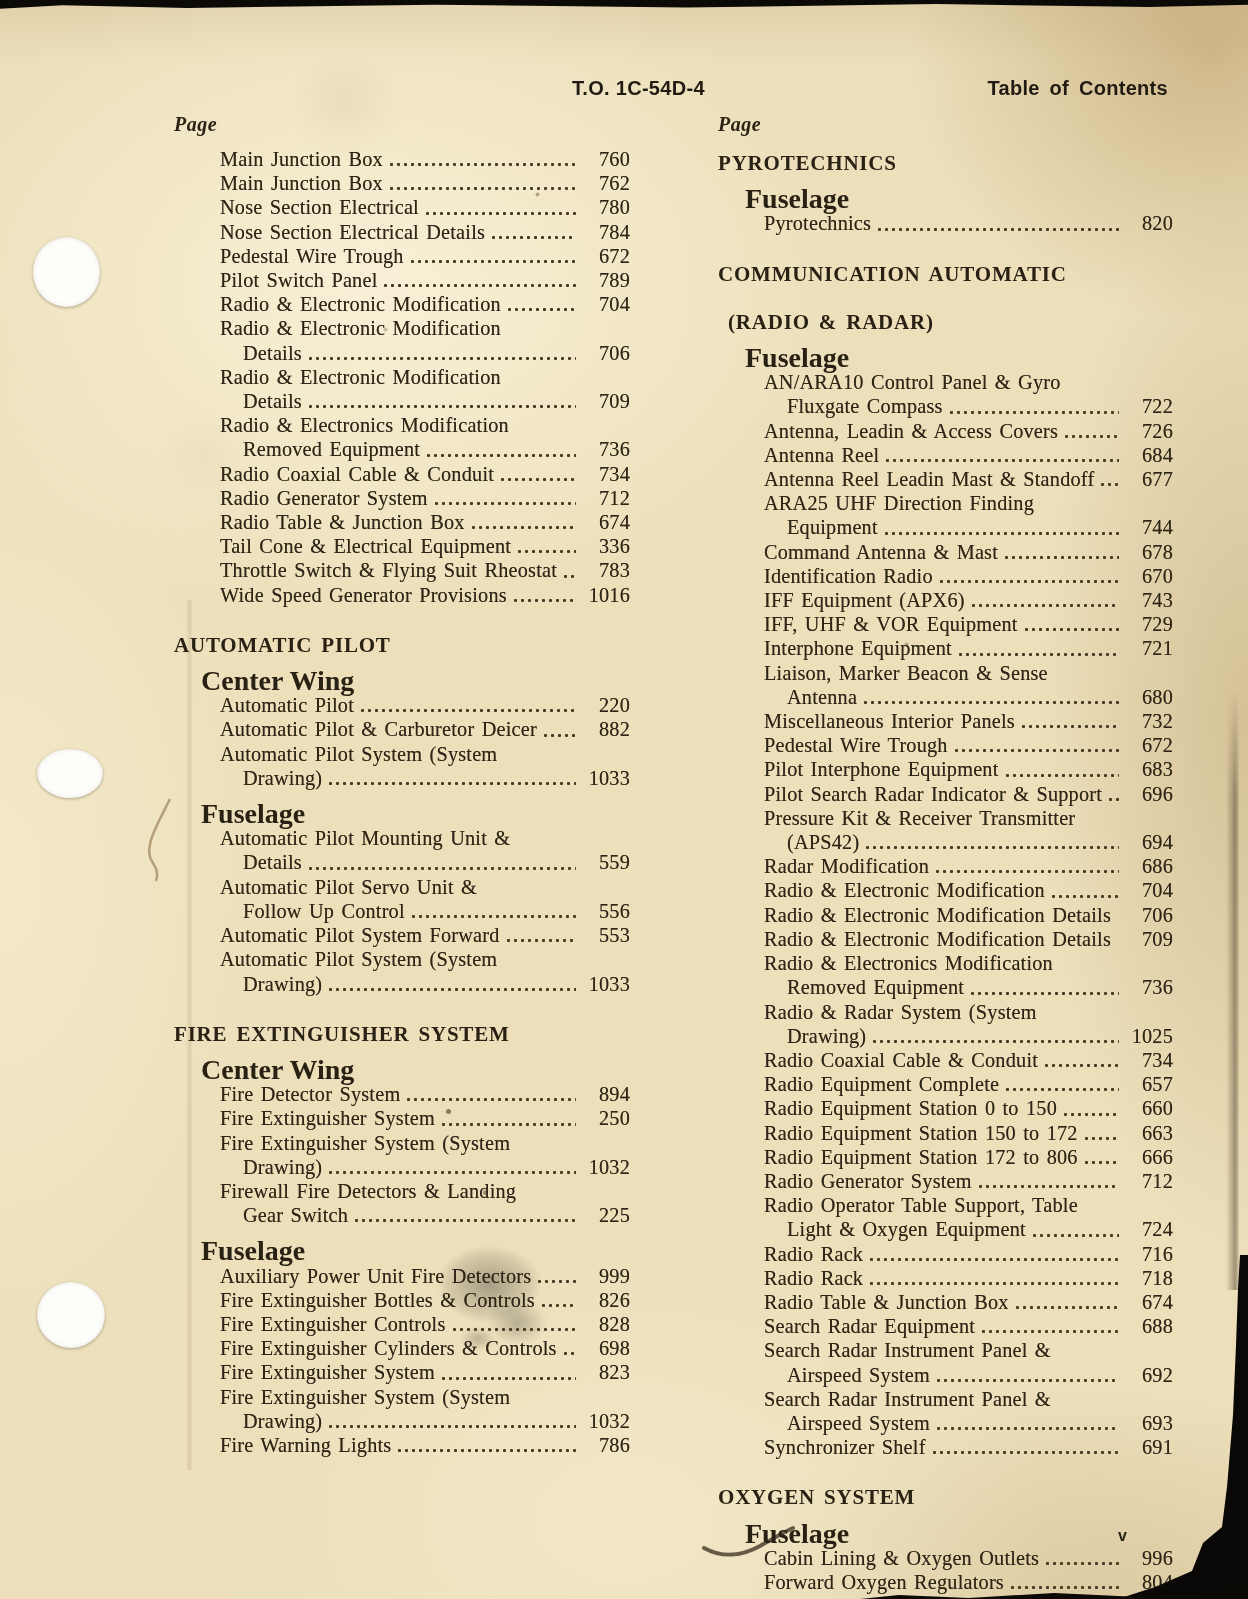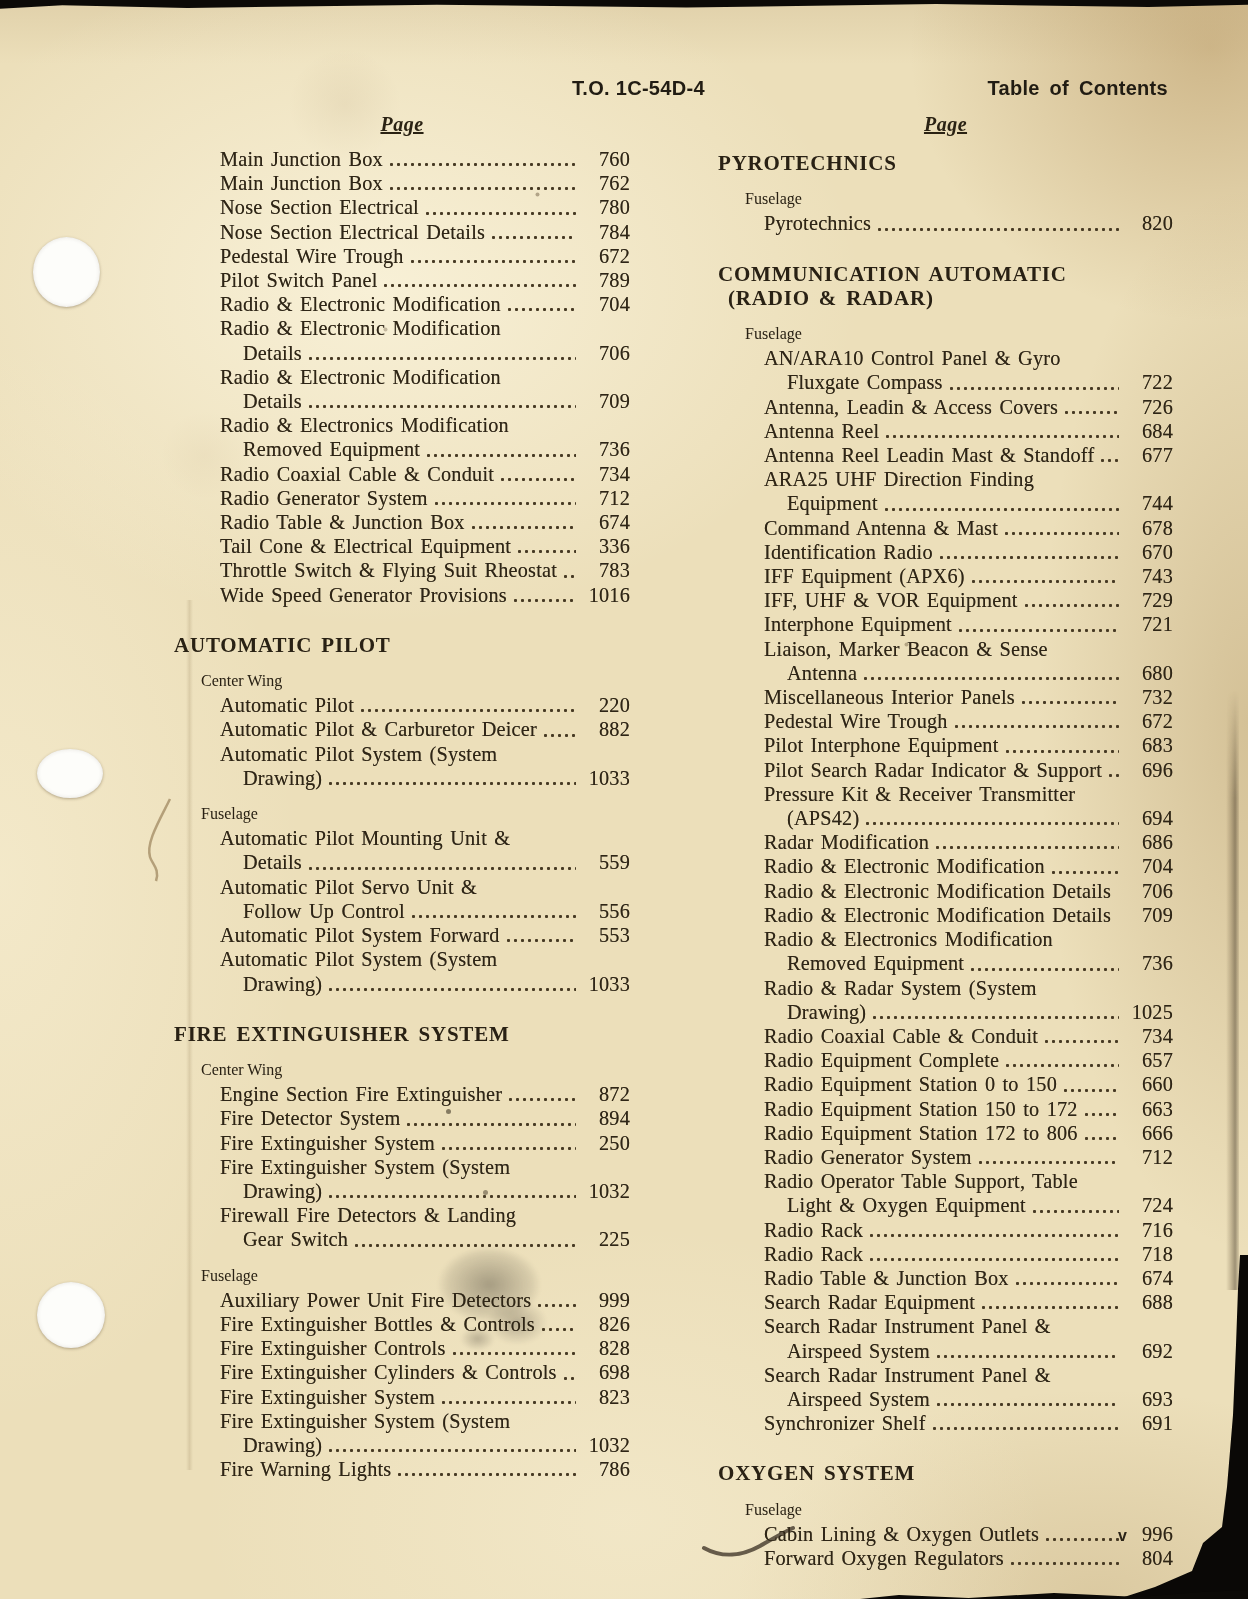--- a/index.html
+++ b/index.html
@@ -61,41 +61,41 @@
        font-weight:bold;font-size:20px;color:#211c13;letter-spacing:0.3px;margin-top:25px;}
   .hdr-doc{left:572px;}
   .hdr-title{right:80px;word-spacing:4px;text-align:center;}
   .folio{position:absolute;left:1118px;top:1527px;font-family:"Liberation Sans","DejaVu Sans",sans-serif;
          font-weight:bold;font-size:16px;color:#2a2318;}
 
   
   .col{position:absolute;top:112px;color:#2e2516;}
   .col-l{left:174px;width:456px;}
   .col-r{left:718px;width:455px;}
-  .page-label{text-align:center;font-style:italic;font-weight:bold;font-size:20px;
-              letter-spacing:0.5px;margin-bottom:11px;line-height:24px;color:#2a2213;text-decoration:underline;}
+  .page-label{text-align:left;font-style:italic;font-weight:bold;font-size:20px;
+              letter-spacing:0.5px;margin-bottom:11px;line-height:24px;color:#2a2213;}
 
   .entries{margin-left:46px;font-size:20.3px;line-height:24.2px;word-spacing:2px;letter-spacing:0.2px;}
   .entry{text-shadow:0 0 0.4px rgba(46,37,22,0.55);}
   .l1{white-space:nowrap;}
   .row{display:flex;align-items:flex-end;}
   .row.cont{margin-left:23px;align-items:flex-end;}
   .row .t{white-space:nowrap;flex:0 1 auto;min-width:0;}
   .leader{flex:1 1 0;min-width:0;height:5px;margin:0 4px 4px 7px;align-self:flex-end;
     background-image:radial-gradient(circle at 1.5px 2.5px, #473a24 1.3px, rgba(0,0,0,0) 1.8px);
     background-size:7px 5px;background-repeat:repeat-x;background-position:left bottom;}
   .row.nl .leader{background-image:none;}
   .num{flex:0 0 50px;text-align:right;white-space:nowrap;}
 
   .toc-section{margin-top:26px;}
   .col-r .page-label + .toc-section{margin-top:15px;}
   .sec-title{font-weight:bold;font-size:21px;line-height:24.2px;letter-spacing:0.8px;
              word-spacing:3px;color:#292114;}
-  .sec-title2{margin-left:10px;}
-  .sub-title{font-weight:normal;font-size:16px;line-height:24.2px;margin:12px 0 0 27px;color:#292114;}
+  .sec-title2{margin-left:10px;margin-top:24px;}
+  .sub-title{font-weight:bold;font-size:28px;line-height:24.2px;margin:12px 0 0 27px;color:#292114;}
   .group .entries{margin-top:0;}
 </style>
 </head>
 <body>
 
 <div class="paper">
 
   <div class="crease"></div>
   <div class="smudge"></div>
   <div class="specks"></div>
@@ -301,27 +301,20 @@
           </div>
         </div>
       </section>
       <section class="toc-section">
         <div class="sec-title">FIRE EXTINGUISHER SYSTEM</div>
         <div class="group">
           <div class="sub-title">Center Wing</div>
           <div class="entries">
             <div class="entry">
               <div class="row">
-                <span class="t">Engine Section Fire Extinguisher</span>
-                <span class="leader"></span>
-                <span class="num">872</span>
-              </div>
-            </div>
-            <div class="entry">
-              <div class="row">
                 <span class="t">Fire Detector System</span>
                 <span class="leader"></span>
                 <span class="num">894</span>
               </div>
             </div>
             <div class="entry">
               <div class="row">
                 <span class="t">Fire Extinguisher System</span>
                 <span class="leader"></span>
                 <span class="num">250</span>

